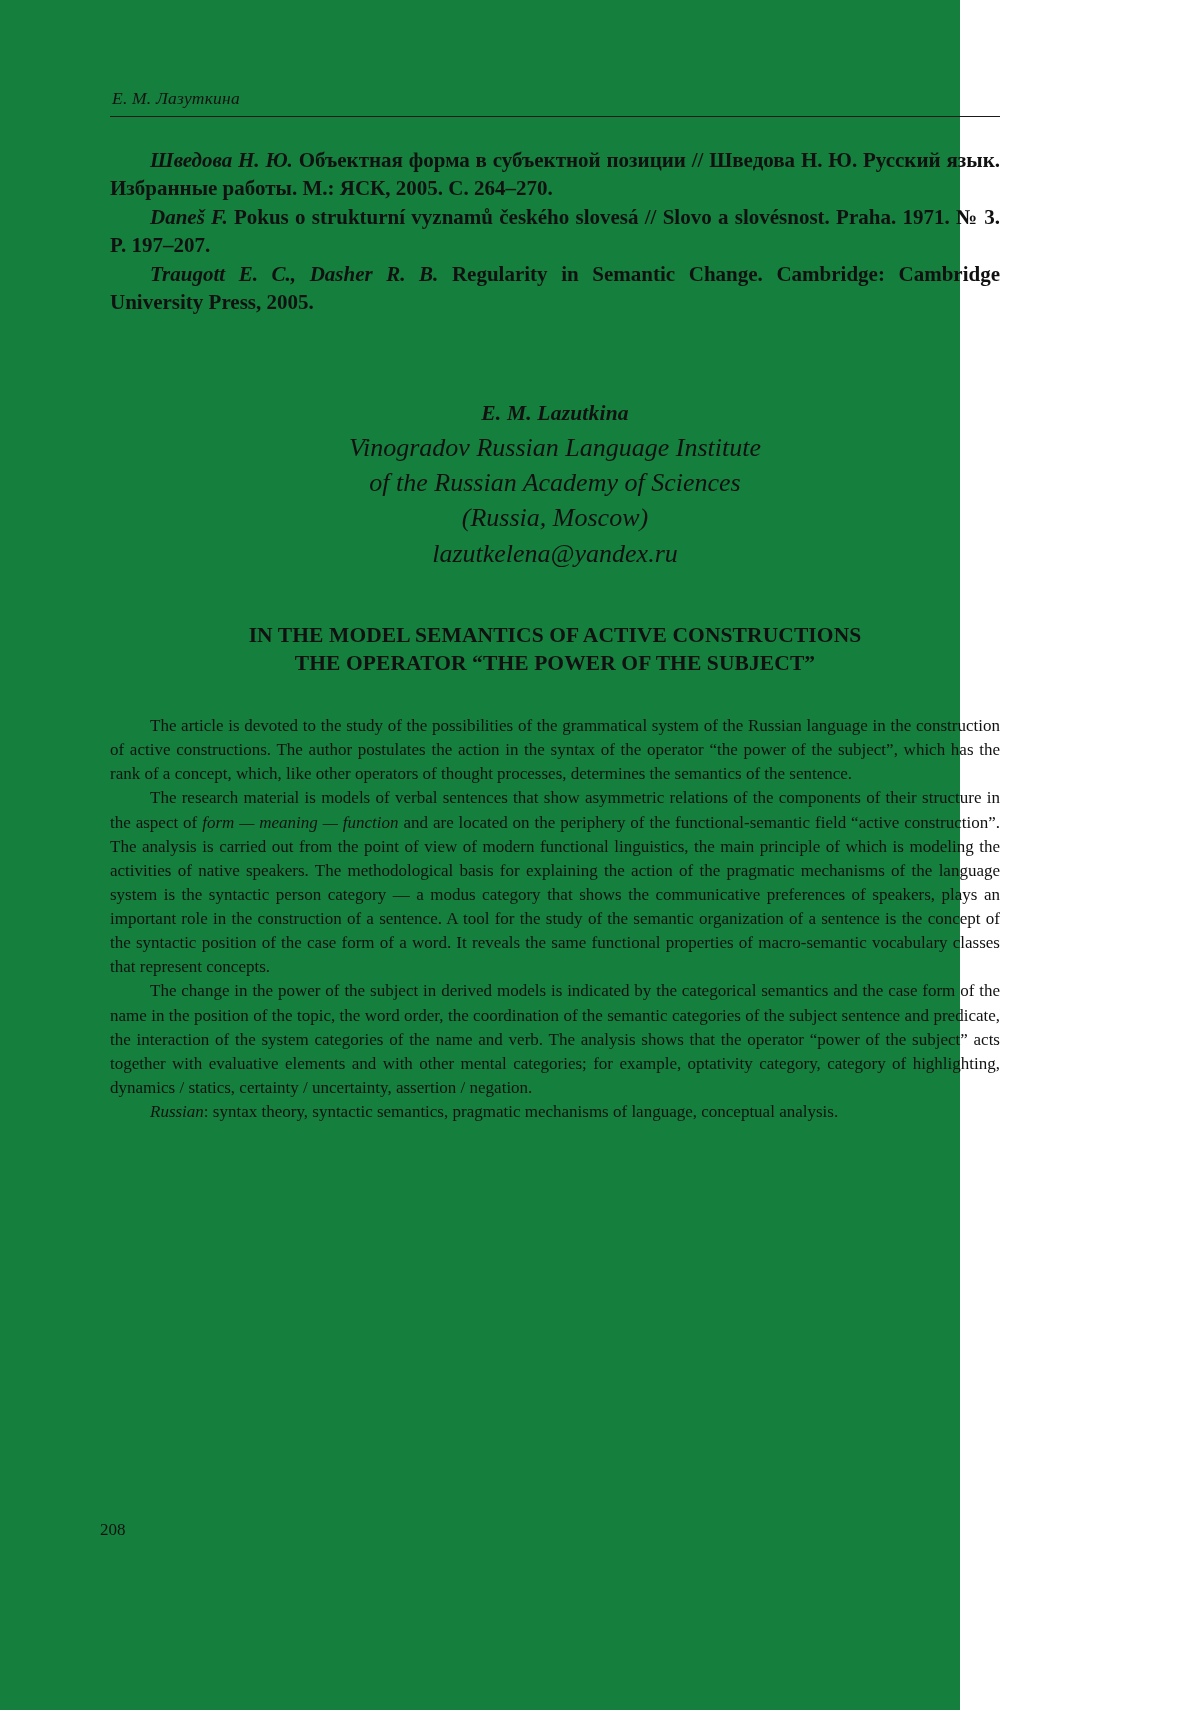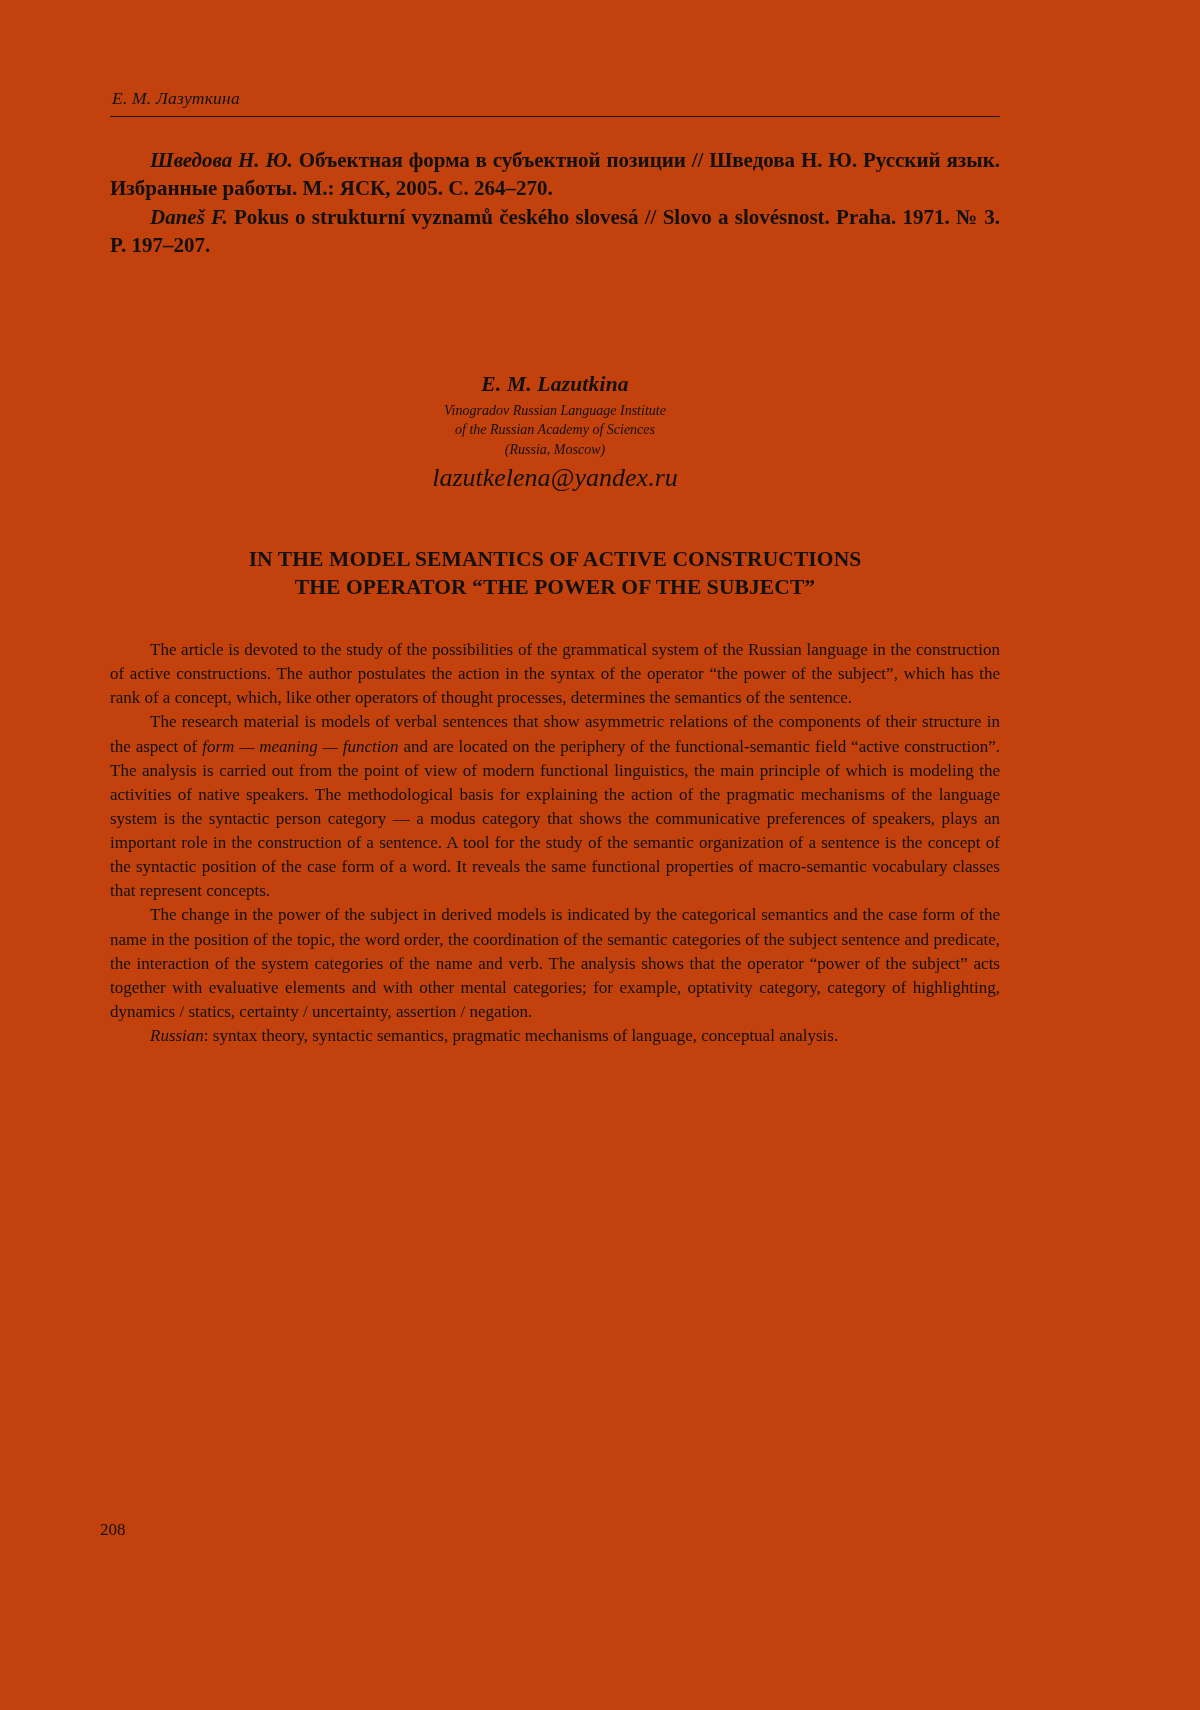--- a/index.html
+++ b/index.html
@@ -11,23 +11,23 @@
     width: 1200px;
     height: 1710px;
     font-family: "Liberation Serif", "DejaVu Serif", serif;
     color: #111111;
     position: relative;
     overflow: hidden;
   }
   .page {
     position: absolute;
     left: 0; top: 0;
-    width: 1200px;
+    width: 960px;
     height: 1710px;
-    background: #c2410c;
+    background: #15803d;
   }
   .content {
     position: absolute;
     left: 110px;
     top: 88px;
     width: 890px;
   }
   
   .runhead {
     font-style: italic;
@@ -52,33 +52,33 @@
   }
   .ref {
     text-indent: 40px;
     margin-bottom: 1px;
     font-weight: bold;
   }
   .ref i { font-style: italic; }
 
   
   .en-block {
-    margin-top: 110px;
+    margin-top: 82px;
     text-align: center;
     line-height: 1.31;
   }
   .en-author {
     font-weight: bold;
     font-style: italic;
     font-size: 21.5px;
     letter-spacing: 0.2px;
   }
   .en-affil {
     font-style: italic;
-    font-size: 14px;
+    font-size: 26px;
     margin-top: 4px;
   }
   .en-affil div { margin-top: 1px; }
   .en-email {
     font-style: italic;
     font-size: 26px;
     margin-top: 2px;
   }
 
   .en-title {
@@ -122,20 +122,23 @@
     <div class="runhead">Е. М. Лазуткина</div>
     <hr class="rule">
 
     <div class="refs">
       <div class="ref">
         <i>Шведова Н. Ю.</i><span> Объектная форма в субъектной позиции // Шведова Н. Ю. Русский язык. Избранные работы. М.: ЯСК, 2005. С. 264–270.</span>
       </div>
       <div class="ref">
         <i>Daneš F.</i><span> Pokus o strukturní vyznamů českého slovesá // Slovo a slovésnost. Praha. 1971. № 3. P. 197–207.</span>
       </div>
+      <div class="ref">
+        <i>Traugott E. C., Dasher R. B.</i><span> Regularity in Semantic Change. Cambridge: Cambridge University Press, 2005.</span>
+      </div>
     </div>
 
     <div class="en-block">
       <div class="en-author">E. M. Lazutkina</div>
       <div class="en-affil">
         <div>Vinogradov Russian Language Institute</div>
         <div>of the Russian Academy of Sciences</div>
         <div>(Russia, Moscow)</div>
       </div>
       <div class="en-email">lazutkelena@yandex.ru</div>

